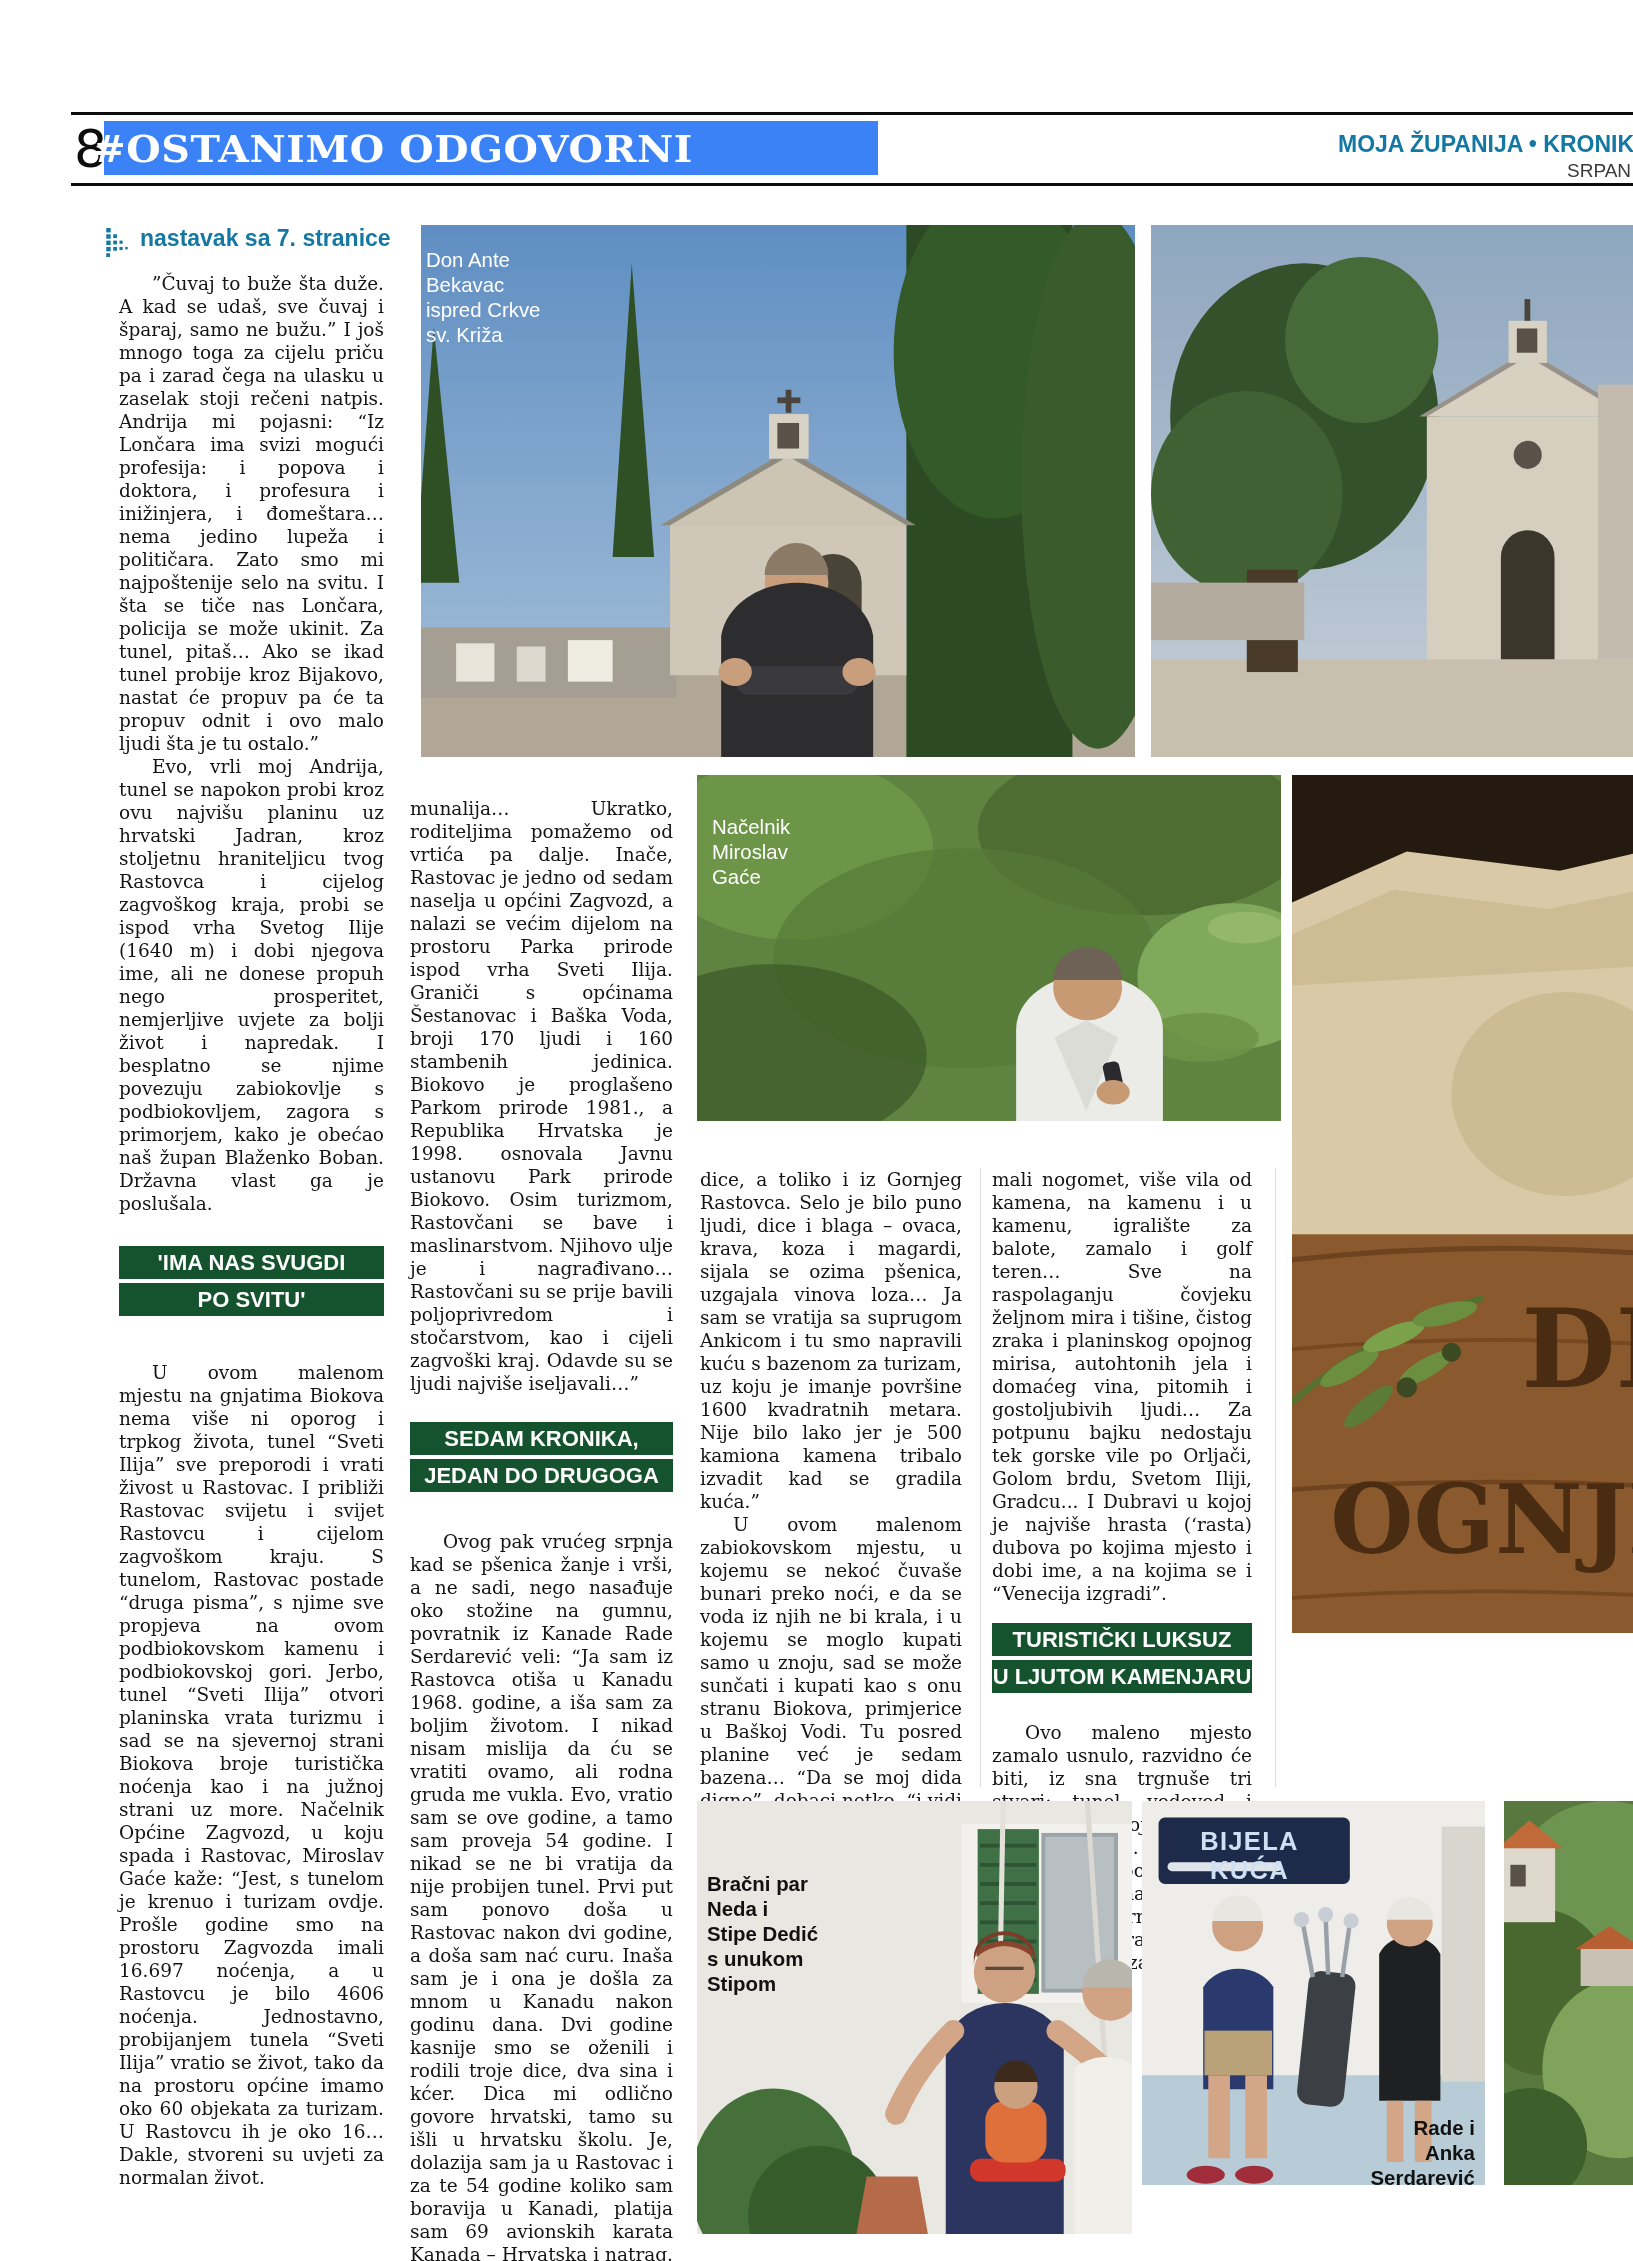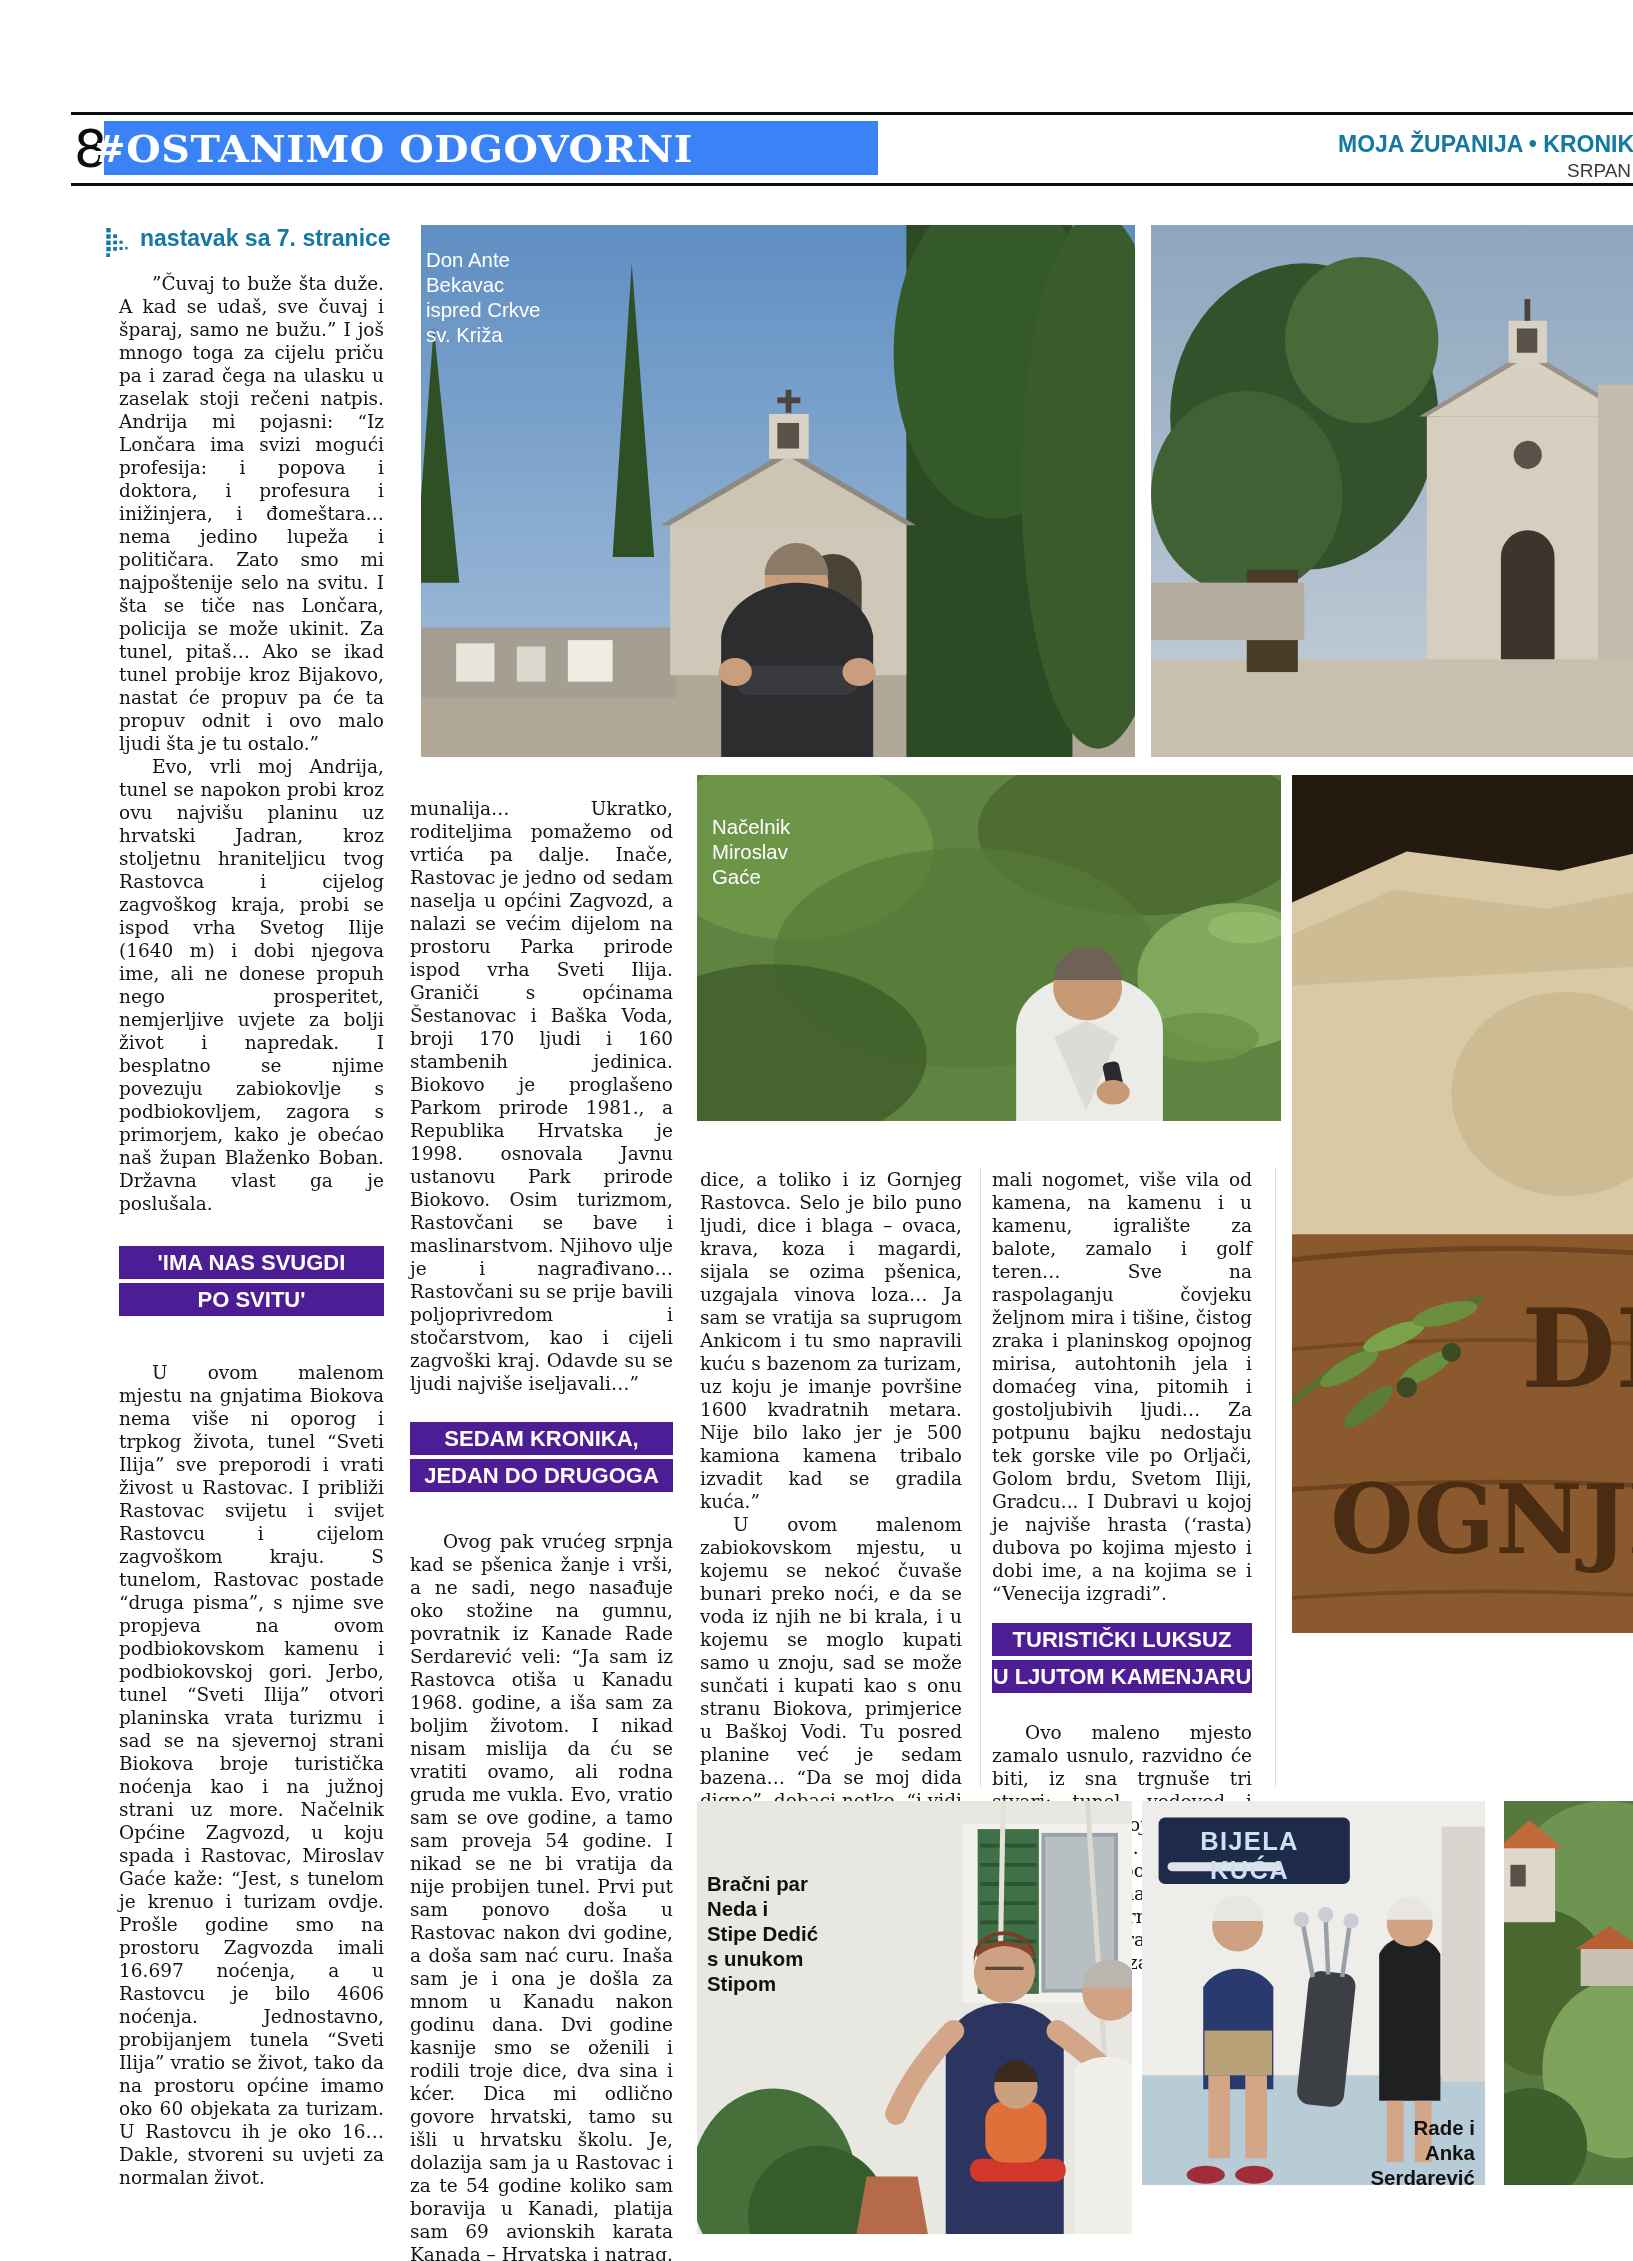--- a/index.html
+++ b/index.html
@@ -12,21 +12,21 @@
   #banner .t{font-family:"DejaVu Serif",serif;font-weight:bold;font-size:38px;color:#ffffff;letter-spacing:0.6px;transform:scaleX(1.04);white-space:nowrap;}
   #section-right{position:absolute;font-family:"Liberation Sans",sans-serif;font-weight:bold;font-size:23px;color:#1478a2;white-space:nowrap;}
   #date-right{position:absolute;font-family:"Liberation Sans",sans-serif;font-size:19px;color:#3a3a3a;white-space:nowrap;}
   
   #continuation{position:absolute;font-family:"Liberation Sans",sans-serif;font-weight:bold;font-size:23px;color:#1478a2;}
   
   .col{position:absolute;text-align:justify;font-size:18.5px;line-height:23px;color:#141414;}
   .col p{margin:0;}
   .col p.ind{text-indent:33px;}
   .subhead{margin:31px 0 45px 0;}
-  .subhead .bar{background:#4c1d95;color:#fff;text-align:center;font-family:"Liberation Sans",sans-serif;
+  .subhead .bar{background:#14532d;color:#fff;text-align:center;font-family:"Liberation Sans",sans-serif;
      font-weight:bold;font-size:22px;height:33px;line-height:33px;margin-bottom:3.8px;white-space:nowrap;overflow:hidden;}
   .colrule{position:absolute;width:1.3px;background:#dcdcdc;}
   
   .photo{position:absolute;overflow:hidden;padding-left:9px;}
   .photo svg{display:block;width:100%;height:100%;}
   .cap{position:absolute;font-family:"Liberation Sans",sans-serif;font-size:20.4px;line-height:25px;font-weight:bold;}
   .cap.white{color:#ffffff;font-weight:normal;}
   .cap.black{color:#111;}
   .cap.right{text-align:right;}
   .cap div{white-space:nowrap;}

